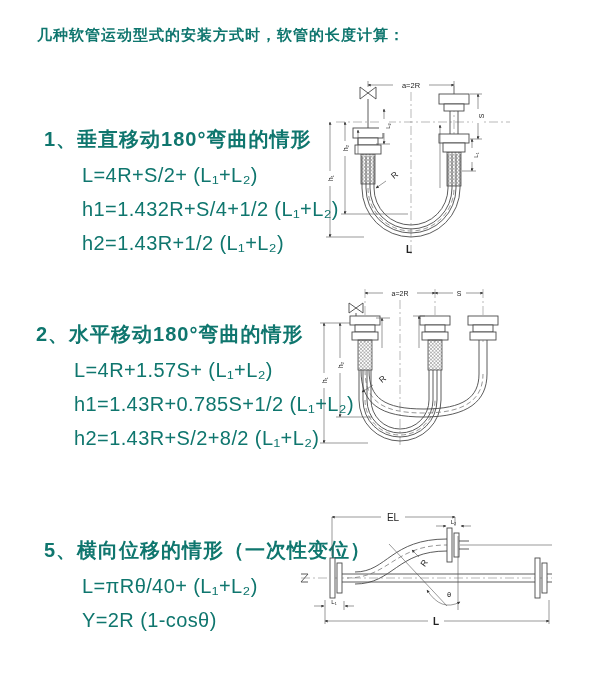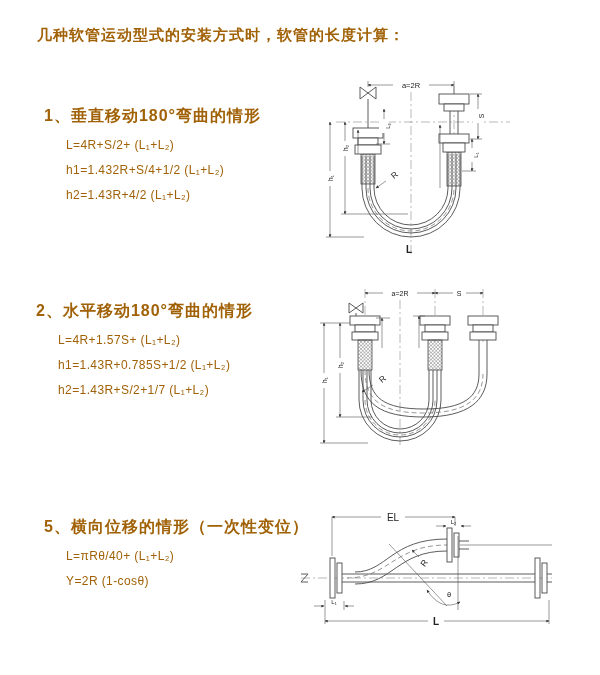--- a/index.html
+++ b/index.html
@@ -1,21 +1,21 @@
 <!DOCTYPE html>
 <html><head>
 <meta charset="utf-8">
 <style>
   html,body{margin:0;padding:0;background:#ffffff;}
   .page{position:relative;width:552px;height:675px;background:#ffffff;overflow:hidden;
-        font-family:"Liberation Sans","DejaVu Sans",sans-serif;color:#a16207;}
+        font-family:"Liberation Sans","DejaVu Sans",sans-serif;color:#0f766e;}
   .doc-title{position:absolute;left:37px;top:26px;font-size:15px;font-weight:700;letter-spacing:1px;}
   .sec{position:absolute;}
-  .sec-h{font-size:16px;font-weight:700;letter-spacing:1px;white-space:nowrap;}
-  .f{margin:11px 0 0 22px;font-size:12px;letter-spacing:.4px;white-space:nowrap;}
+  .sec-h{font-size:20px;font-weight:700;letter-spacing:1px;white-space:nowrap;margin-top:20px;}
+  .f{margin:11px 0 0 38px;font-size:20px;letter-spacing:.4px;white-space:nowrap;}
   svg{position:absolute;overflow:visible;}
   svg line, svg path, svg rect, svg polyline{vector-effect:none;}
   .draw{stroke:#4a4a4a;stroke-width:.9;fill:none;}
   .thin{stroke:#555;stroke-width:.6;fill:none;}
   .cl{stroke:#8a8a8a;stroke-width:.6;fill:none;stroke-dasharray:9 3 2 3;}
   .dsh{stroke:#6a6a6a;stroke-width:.7;fill:none;stroke-dasharray:5 3;}
   .fit{stroke:#4a4a4a;stroke-width:.9;fill:#ffffff;}
   .wbg{fill:#ffffff;stroke:none;}
   .lbl{fill:#222;font-family:"Liberation Sans","DejaVu Sans",sans-serif;}
 </style>
@@ -23,28 +23,28 @@
 <body>
 
 <div class="page">
 
   <div class="doc-title">几种软管运动型式的安装方式时，软管的长度计算：</div>
 
   <div class="sec" style="left:44px;top:106px">
     <div class="sec-h">1、垂直移动180°弯曲的情形</div>
     <div class="f">L=4R+S/2+ (L₁+L₂)</div>
     <div class="f">h1=1.432R+S/4+1/2 (L₁+L₂)</div>
-    <div class="f">h2=1.43R+4/2 (L₁+L₂)</div>
+    <div class="f">h2=1.43R+1/2 (L₁+L₂)</div>
   </div>
 
   <div class="sec" style="left:36px;top:301px">
     <div class="sec-h">2、水平移动180°弯曲的情形</div>
     <div class="f">L=4R+1.57S+ (L₁+L₂)</div>
     <div class="f">h1=1.43R+0.785S+1/2 (L₁+L₂)</div>
-    <div class="f">h2=1.43R+S/2+1/7 (L₁+L₂)</div>
+    <div class="f">h2=1.43R+S/2+8/2 (L₁+L₂)</div>
   </div>
 
   <div class="sec" style="left:44px;top:517px">
     <div class="sec-h">5、横向位移的情形（一次性变位）</div>
     <div class="f">L=πRθ/40+ (L₁+L₂)</div>
     <div class="f">Y=2R (1-cosθ)</div>
   </div>
 
   <svg style="left:312px;top:76px" width="272" height="182" viewBox="0 0 272 182">
     <defs>

